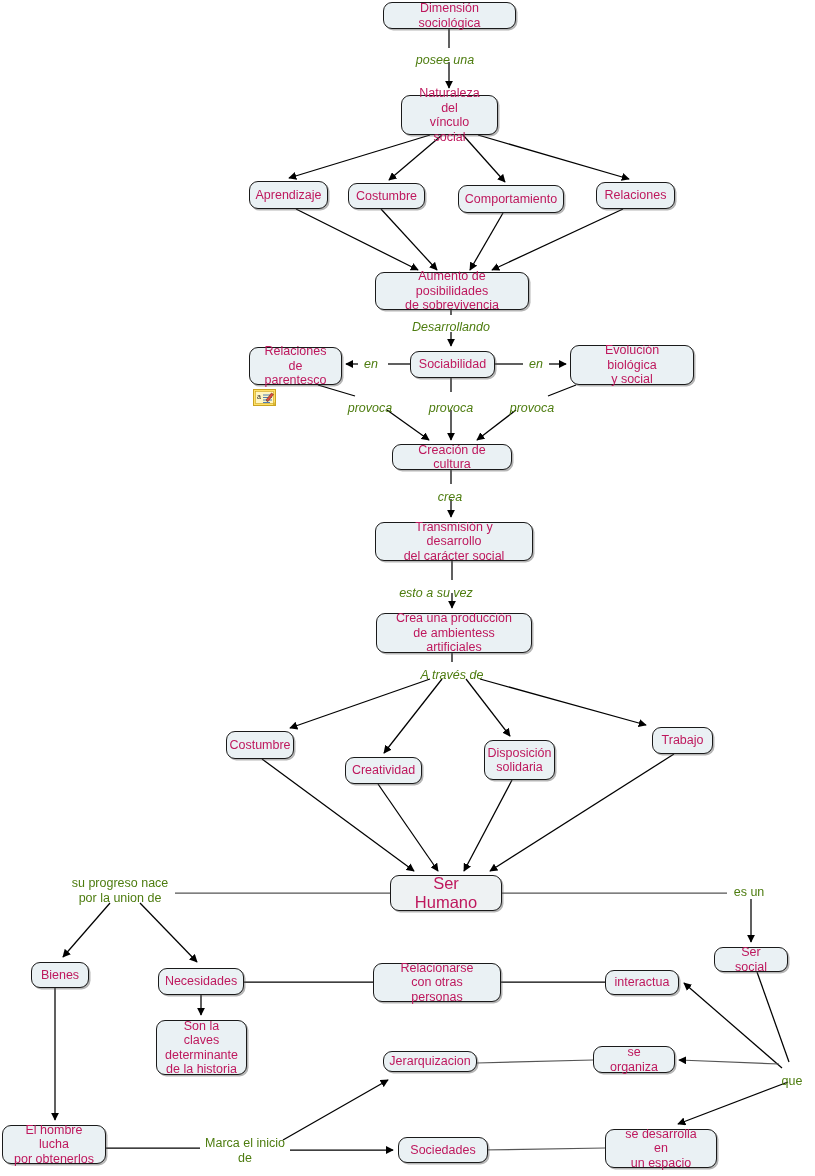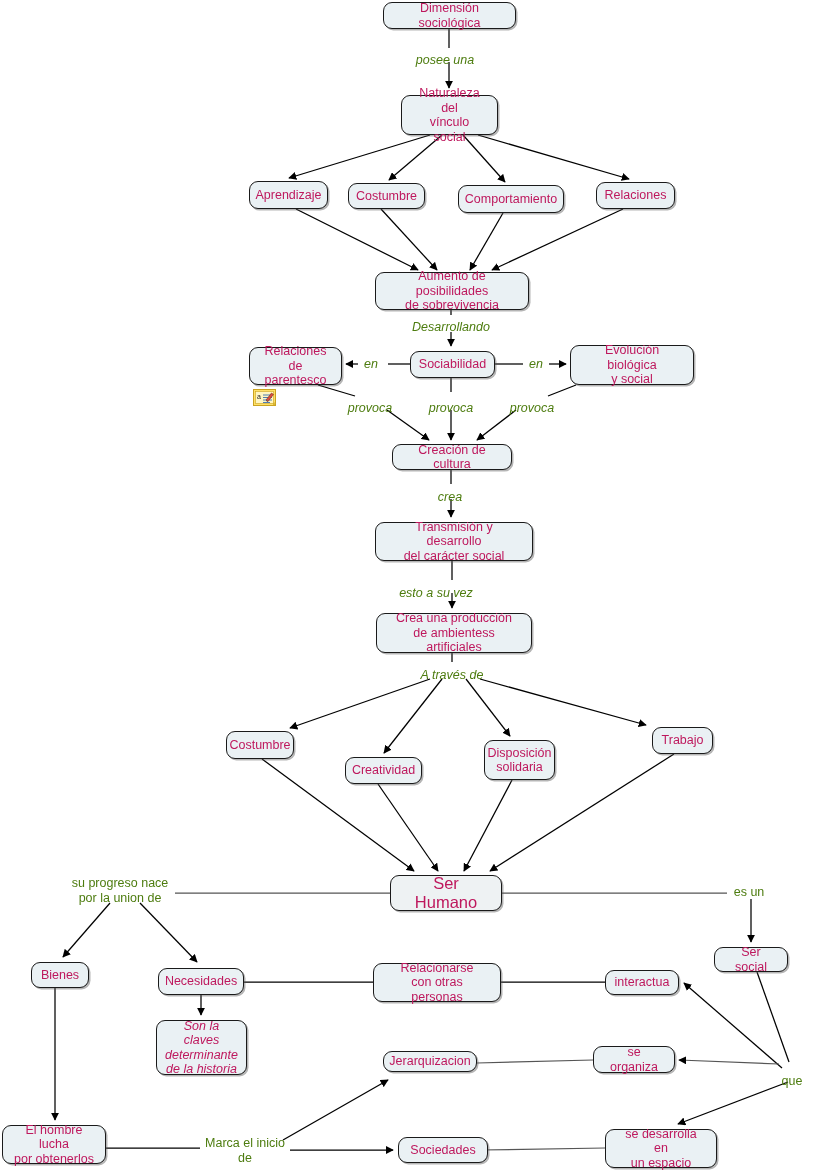--- a/index.html
+++ b/index.html
@@ -205,21 +205,21 @@
 
   <div class="node" style="left:158px;top:968px;width:86px;height:27px;">Necesidades</div>
 
   <div class="node" style="left:373px;top:963px;width:128px;height:39px;">Relacionarse
 con otras personas</div>
 
   <div class="node" style="left:605px;top:970px;width:74px;height:25px;">interactua</div>
 
   <div class="node" style="left:714px;top:947px;width:74px;height:25px;">Ser social</div>
 
-  <div class="node" style="left:156px;top:1020px;width:91px;height:55px;font-style:italic;">Son la claves
+  <div class="node" style="left:156px;top:1020px;width:91px;height:55px;">Son la claves
 determinante
 de la historia</div>
 
   <div class="node" style="left:383px;top:1051px;width:94px;height:21px;">Jerarquizacion</div>
 
   <div class="node" style="left:593px;top:1046px;width:82px;height:27px;">se organiza</div>
 
   <div class="node" style="left:2px;top:1125px;width:104px;height:39px;">El hombre lucha
 por obtenerlos</div>
 

